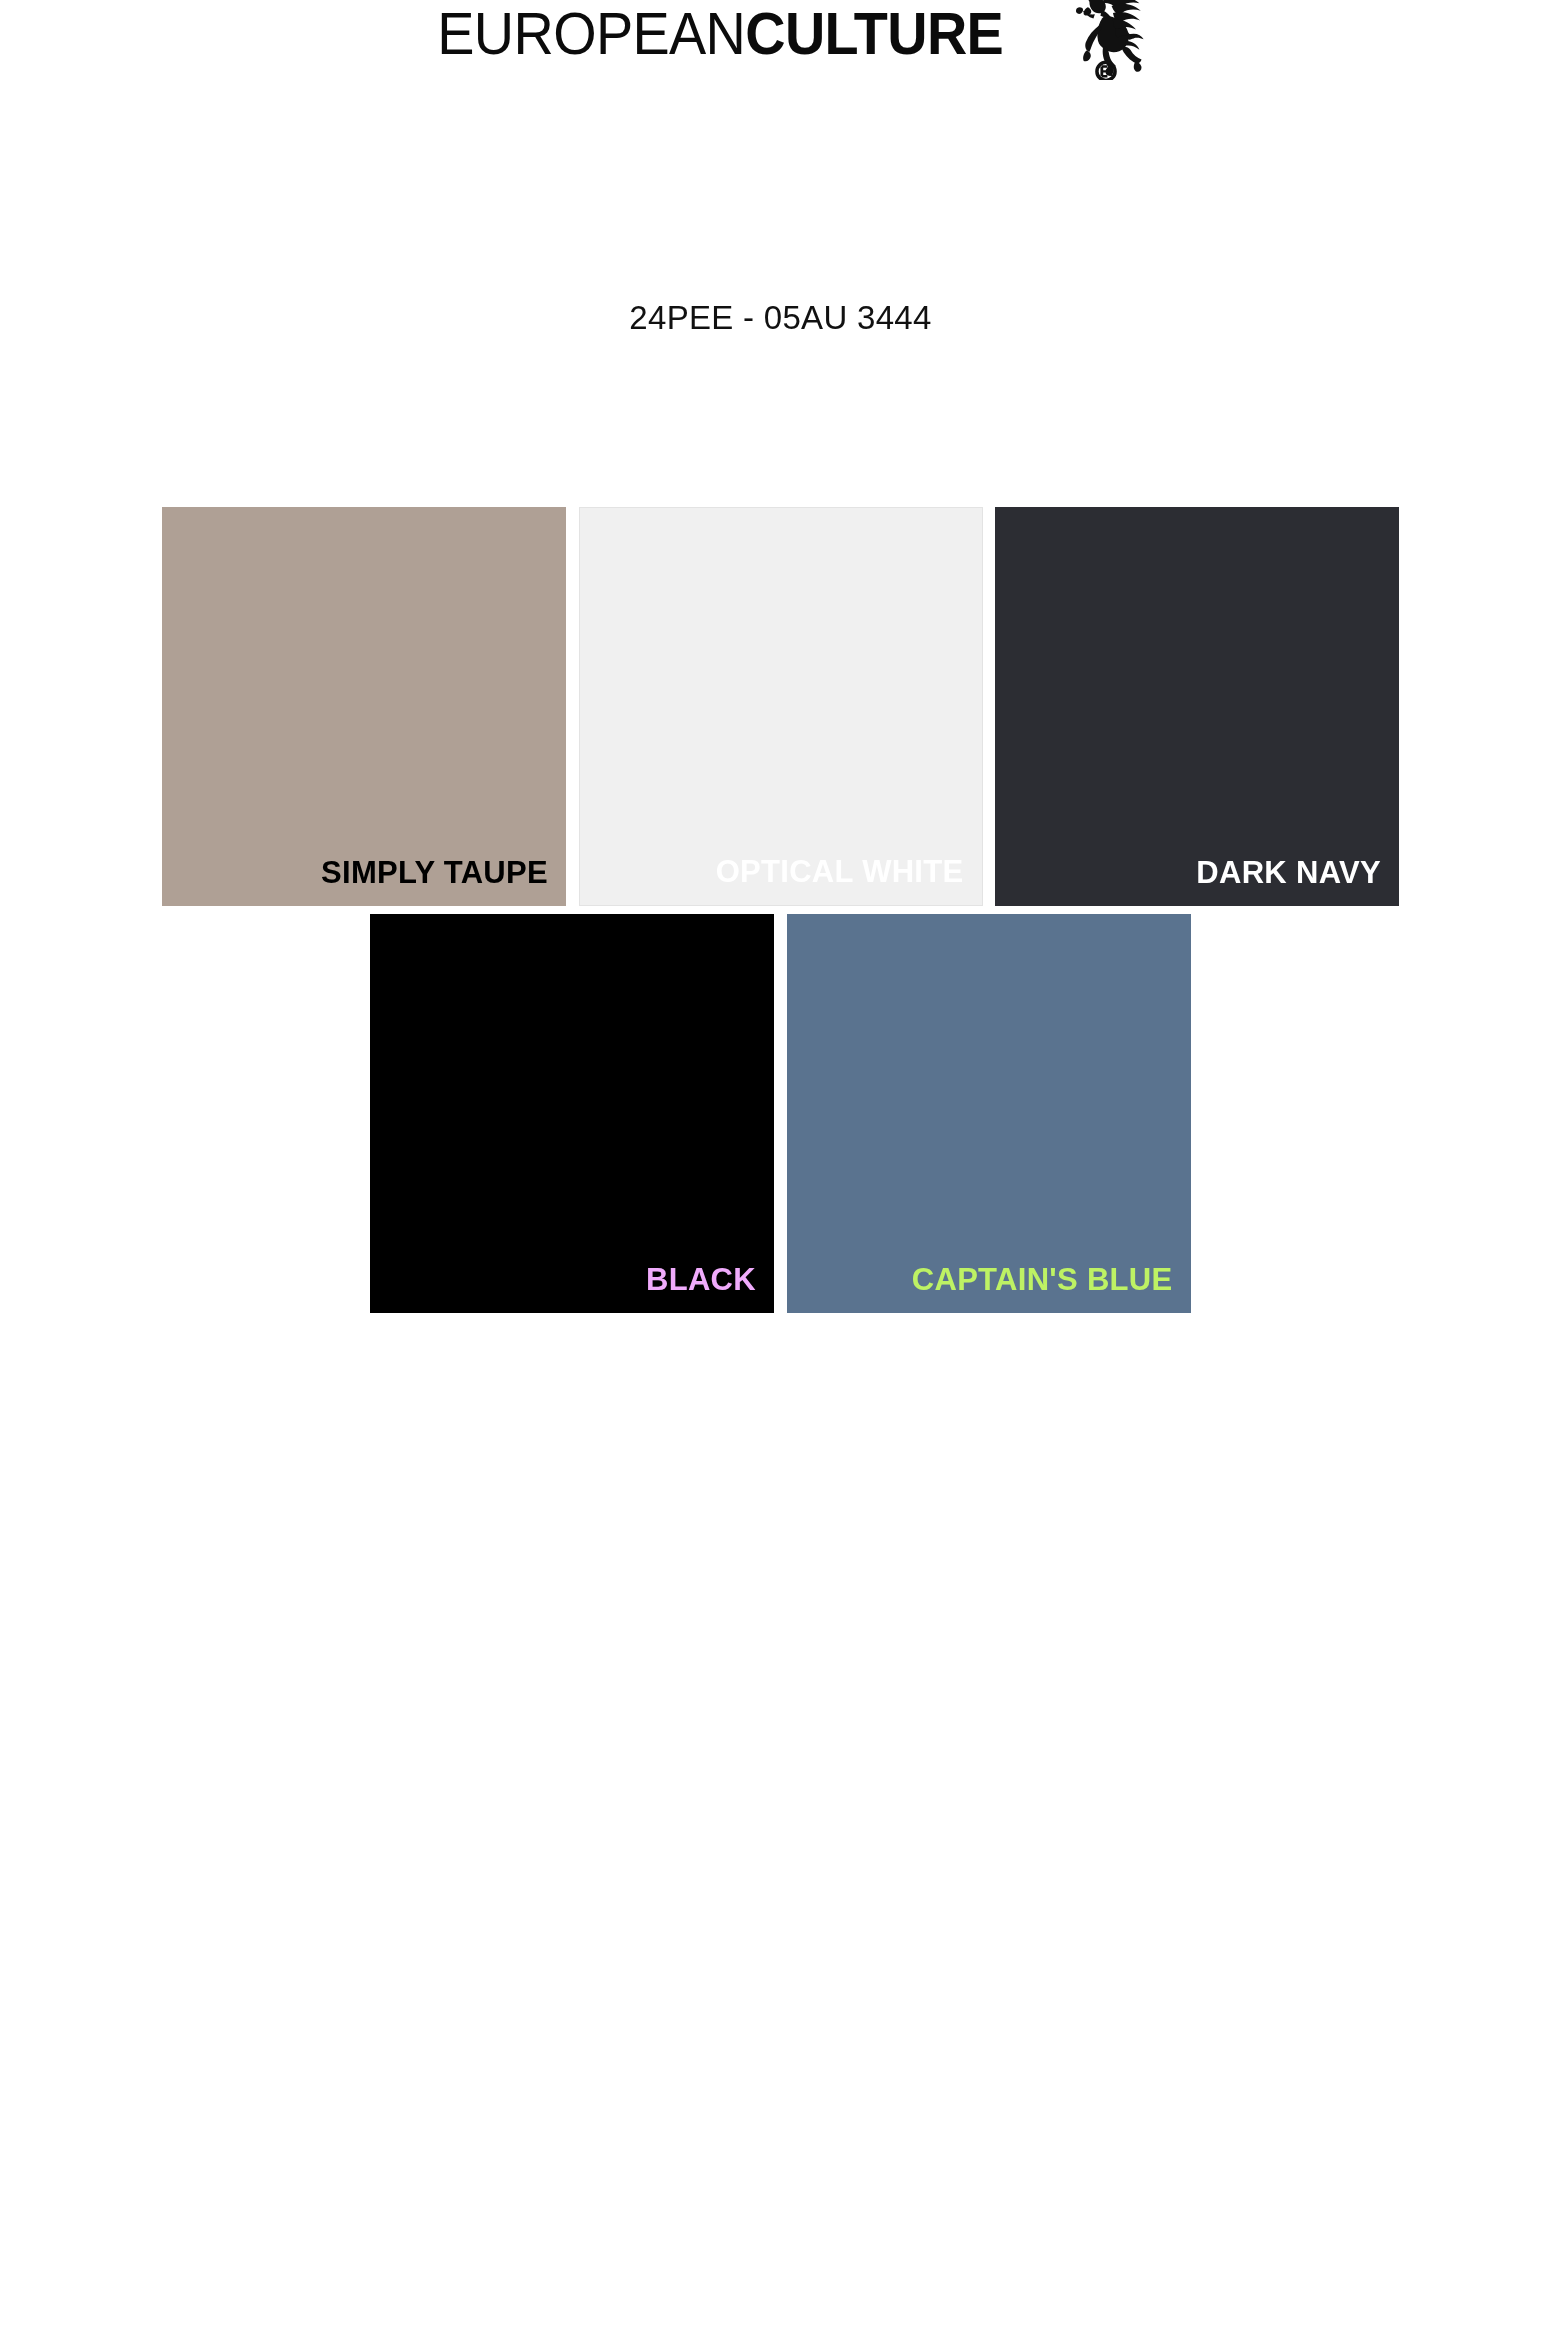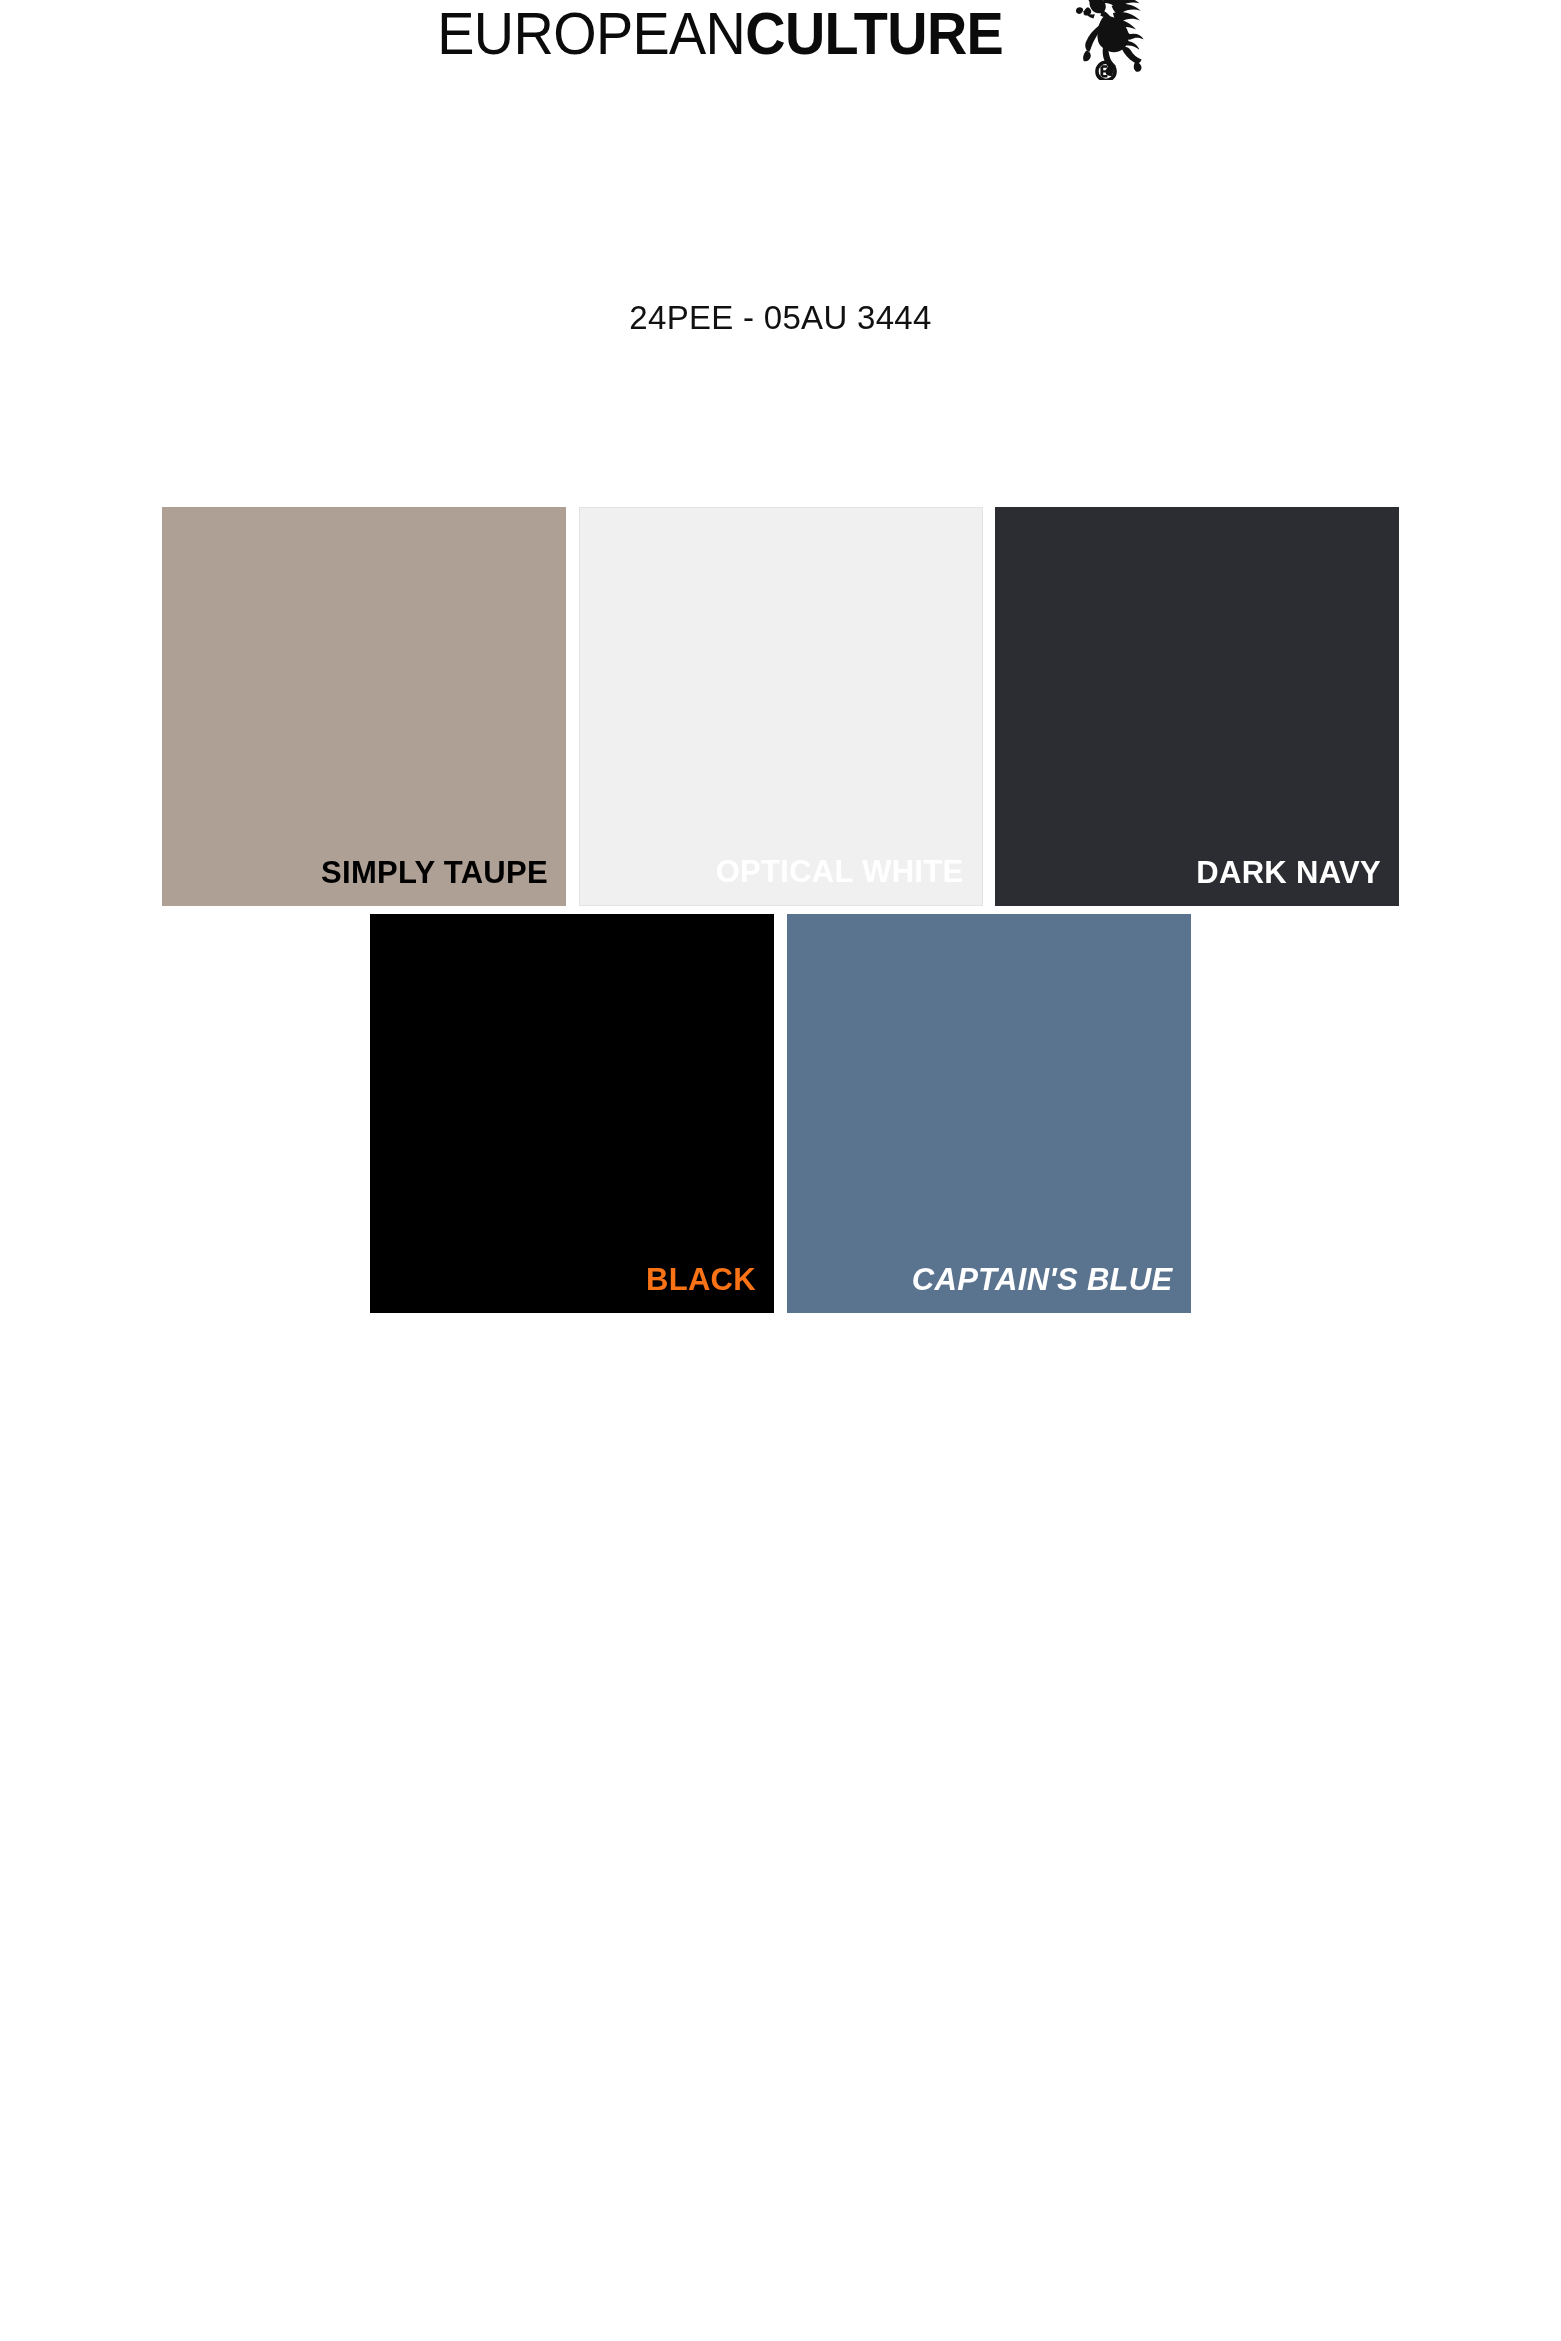--- a/index.html
+++ b/index.html
@@ -204,23 +204,23 @@
 
     <div class="swatch" style="background: rgb(44, 45, 51);">
       <span class="swatch-label" style="color: #ffffff;">DARK NAVY</span>
     </div>
 
   </div>
 
   <div class="row row-2">
 
     <div class="swatch" style="background: rgb(0, 0, 0);">
-      <span class="swatch-label" style="color: #f97316;">BLACK</span>
+      <span class="swatch-label" style="color: #f0abfc;">BLACK</span>
     </div>
 
     <div class="swatch" style="background: rgb(90, 115, 143);">
-      <span class="swatch-label" style="color: #ffffff; font-style: italic;">CAPTAIN'S BLUE</span>
+      <span class="swatch-label" style="color: #bef264;">CAPTAIN'S BLUE</span>
     </div>
 
   </div>
 
 </div>
 
 
 </body></html>

